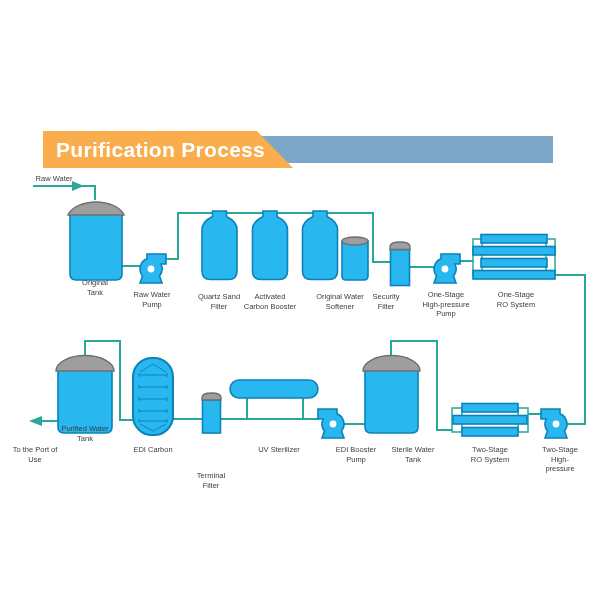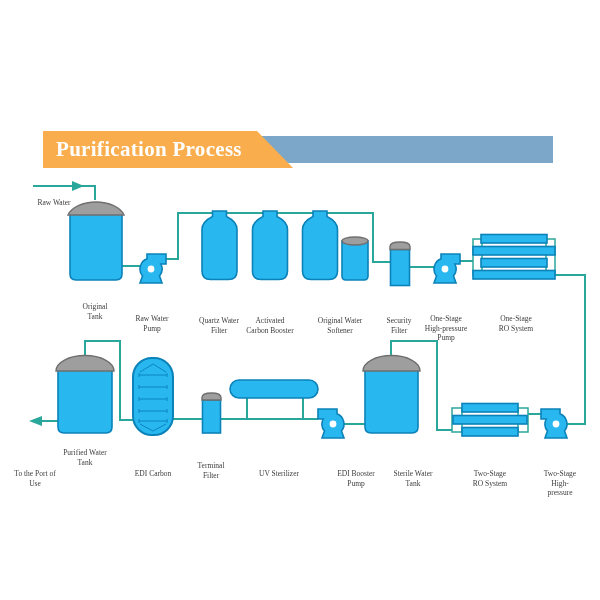--- a/index.html
+++ b/index.html
@@ -1,30 +1,30 @@
 <!DOCTYPE html>
 <html style="--equip-fill: #29b7f0; --equip-outline: #0b82b8; --pipe: #2aa79b; --dome: #9e9e9e; --banner-orange: #f9ad4d; --banner-blue: #7da7c8; --title-text: #ffffff; --label-text: #3d3d3d;"><head>
 <meta charset="utf-8">
 <style>
   html,body{margin:0;padding:0;background:#fff;}
   #stage{position:relative;width:600px;height:600px;background:#fff;overflow:hidden;
-         font-family:Liberation Serif, serif;}
+         font-family:Liberation Sans, sans-serif;}
   
   .banner-blue{position:absolute;left:258px;top:136px;width:295px;height:27px;
                background:var(--banner-blue,#7da7c8);}
   .banner-orange{position:absolute;left:43px;top:131px;width:250px;height:37px;
                  background:var(--banner-orange,#f9ad4d);
                  clip-path:polygon(0 0,214px 0,250px 100%,0 100%);
                  display:flex;align-items:center;}
   .banner-title{color:var(--title-text,#fff);font-size:21px;font-weight:bold;
                 padding-left:13px;letter-spacing:.3px;white-space:nowrap;}
   
   .lbl{position:absolute;transform:translateX(-50%);text-align:center;
        font-size:7.5px;line-height:9.5px;color:var(--label-text,#3d3d3d);
-       white-space:pre-line;margin-top:24px;}
+       white-space:pre-line;}
   
   .shape{fill:var(--equip-fill,#29b7f0);stroke:var(--equip-outline,#0b82b8);stroke-width:1.6px;}
   .dome{fill:var(--dome,#9e9e9e);stroke:#6f6f6f;stroke-width:1.4px;}
   .pipe{fill:none;stroke:var(--pipe,#2aa79b);stroke-width:2px;}
   .pipe-fill{fill:var(--pipe,#2aa79b);stroke:none;}
   .header{fill:#ffffff;stroke:var(--pipe,#2aa79b);stroke-width:1.5px;}
   .hole{fill:#ffffff;stroke:none;}
   .edi-inner{fill:none;stroke:#0a84c2;stroke-width:1px;}
 </style>
 </head>
@@ -142,40 +142,40 @@
       <path class="dome" d="M 56,371 A 29 15.5 0 0 1 114,371 Z"></path>
     </g>
   </svg>
 
   <div class="lbl" style="left:54px;top:174px">Raw Water</div>
 
   <div class="lbl" style="left:95px;top:278px">Original
 Tank</div>
   <div class="lbl" style="left:152px;top:290px">Raw Water
 Pump</div>
-  <div class="lbl" style="left:219px;top:292px">Quartz Water
+  <div class="lbl" style="left:219px;top:292px">Quartz Sand
 Filter</div>
   <div class="lbl" style="left:270px;top:292px">Activated
 Carbon Booster</div>
   <div class="lbl" style="left:340px;top:292px">Original Water
 Softener</div>
-  <div class="lbl" style="left:399px;top:292px">Security
+  <div class="lbl" style="left:386px;top:292px">Security
 Filter</div>
   <div class="lbl" style="left:446px;top:290px">One-Stage
 High-pressure
 Pump</div>
   <div class="lbl" style="left:516px;top:290px">One-Stage
 RO System</div>
 
   <div class="lbl" style="left:35px;top:445px">To the Port of
 Use</div>
   <div class="lbl" style="left:85px;top:424px">Purified Water
 Tank</div>
   <div class="lbl" style="left:153px;top:445px">EDI Carbon</div>
-  <div class="lbl" style="left:211px;top:437px">Terminal
+  <div class="lbl" style="left:211px;top:471px">Terminal
 Filter</div>
   <div class="lbl" style="left:279px;top:445px">UV Sterilizer</div>
   <div class="lbl" style="left:356px;top:445px">EDI Booster
 Pump</div>
   <div class="lbl" style="left:413px;top:445px">Sterile Water
 Tank</div>
   <div class="lbl" style="left:490px;top:445px">Two-Stage
 RO System</div>
   <div class="lbl" style="left:560px;top:445px">Two-Stage
 High-pressure</div>

